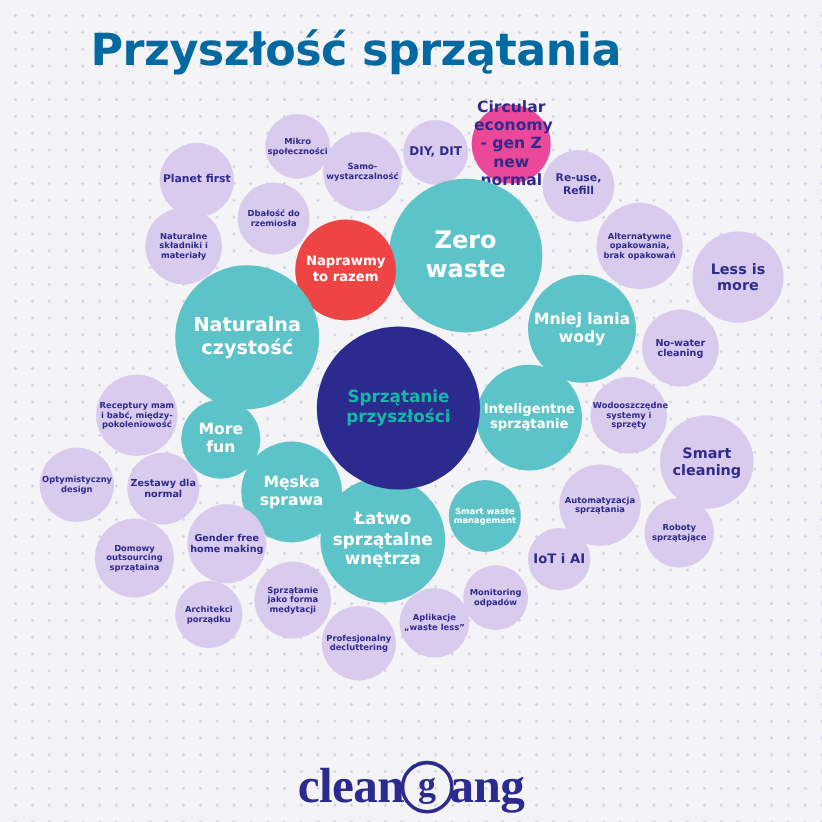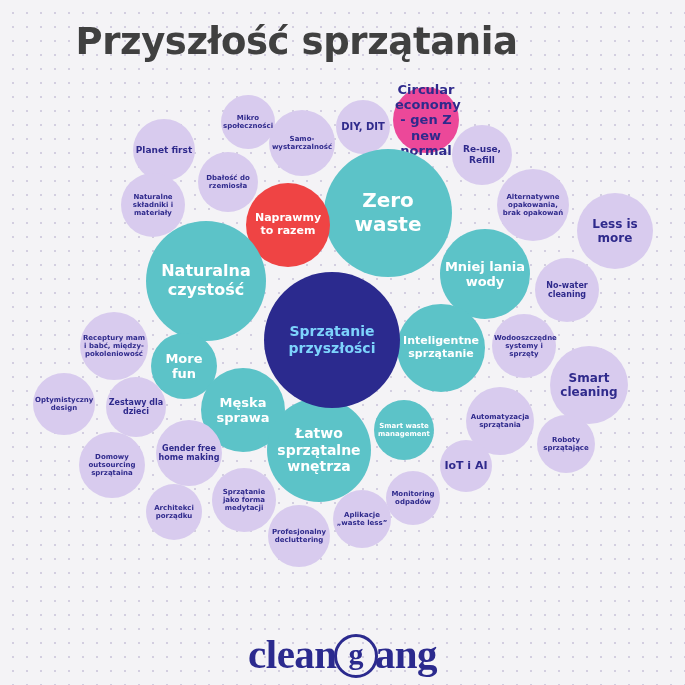--- a/index.html
+++ b/index.html
@@ -22,21 +22,21 @@
     background-position: 6px 6px;
     opacity: 0.85;
     pointer-events: none;
   }
   #title {
     position: absolute;
     top: 20px;
     left: 0;
     width: 593px;
     text-align: center;
-    color: #404040;
+    color: #0369a1;
     font-size: 37px;
     font-weight: bold;
     letter-spacing: -0.4px;
     font-family: "DejaVu Sans", sans-serif;
   }
   #canvas {
     position: absolute;
     top: 0;
     left: 0;
     width: 685px;
@@ -58,21 +58,21 @@
   .bub-lav {
     background-color: #d8cbee;
     color: #2f2a8c;
   }
   .bub-teal {
     background-color: #5cc3c8;
     color: #ffffff;
   }
   .bub-navy {
     background-color: #2b2a8e;
-    color: #7dd3fc;
+    color: #14b8a6;
   }
   .bubble span {
     display: block;
     width: 100%;
     white-space: pre-line;
   }
   #logo {
     position: absolute;
     left: 0;
     top: 598px;
@@ -169,21 +169,21 @@
     <div class="bubble bub-lav" style="left: 550px; top: 346px; width: 78px; height: 78px; font-size: 12px; background-color: rgb(216, 203, 238);">
       <span>Smart cleaning</span>
     </div>
     <div class="bubble bub-teal" style="left: 151px; top: 333px; width: 66px; height: 66px; font-size: 13px; background-color: rgb(92, 195, 200);">
       <span>More fun</span>
     </div>
     <div class="bubble bub-lav" style="left: 33px; top: 373px; width: 62px; height: 62px; font-size: 7px; background-color: rgb(216, 203, 238);">
       <span>Optymistyczny design</span>
     </div>
     <div class="bubble bub-lav" style="left: 106px; top: 377px; width: 60px; height: 60px; font-size: 8px; background-color: rgb(216, 203, 238);">
-      <span>Zestawy dla dzieci</span>
+      <span>Zestawy dla normal</span>
     </div>
     <div class="bubble bub-teal" style="left: 201px; top: 368px; width: 84px; height: 84px; font-size: 13px; background-color: rgb(92, 195, 200);">
       <span>Męska sprawa</span>
     </div>
     <div class="bubble bub-lav" style="left: 466px; top: 387px; width: 68px; height: 68px; font-size: 7px; background-color: rgb(216, 203, 238);">
       <span>Automatyzacja sprzątania</span>
     </div>
     <div class="bubble bub-lav" style="left: 537px; top: 415px; width: 58px; height: 58px; font-size: 7px; background-color: rgb(216, 203, 238);">
       <span>Roboty sprzątające</span>
     </div>

